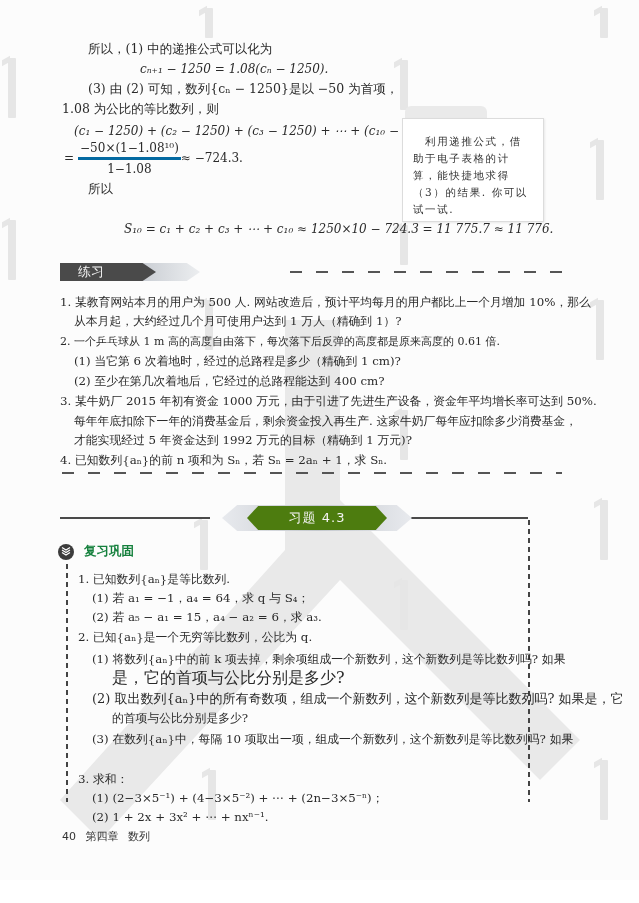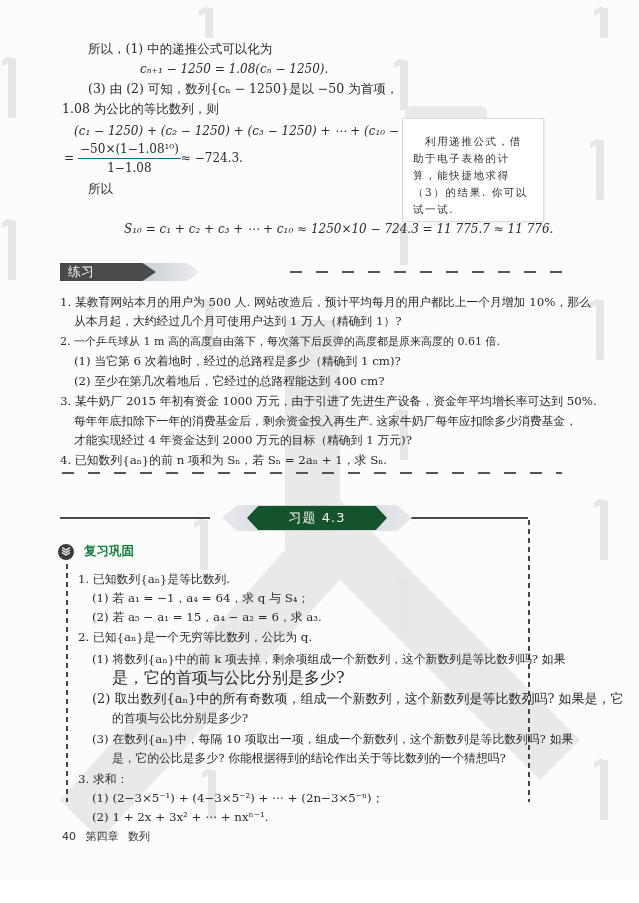--- a/index.html
+++ b/index.html
@@ -43,42 +43,42 @@
     position: absolute; left: 405px; top: 106px; width: 82px; height: 14px;
     background: #eaeaea; border-radius: 6px 6px 0 0;
   }
 
   
   .lianxi {
     position: absolute; left: 60px; top: 263px; height: 18px; width: 96px;
     background: #4a4a4a;
     clip-path: polygon(0 0, 86% 0, 100% 50%, 86% 100%, 0 100%);
     color: #f2f2f2; font-family: "DejaVu Sans", sans-serif; font-size: 13px;
-    line-height: 18px; padding-left: 8px;
+    line-height: 18px; padding-left: 18px;
   }
   .lianxi-fade {
     position: absolute; left: 140px; top: 263px; height: 18px; width: 60px;
     background: linear-gradient(90deg, #c9cdd3, #eceef0);
     clip-path: polygon(0 0, 78% 0, 100% 50%, 78% 100%, 0 100%);
   }
   .dash-line {
     position: absolute; height: 2px;
     background-image: repeating-linear-gradient(90deg, #555 0 12px, transparent 12px 26px);
   }
 
   
   .xiti-line { position: absolute; top: 517px; height: 2px; background: #4a4a4a; }
   .xiti-glow {
     position: absolute; left: 222px; top: 505px; width: 190px; height: 26px;
     background: linear-gradient(90deg, #e8eaee, #c5c9cf 50%, #e8eaee);
     clip-path: polygon(8% 0, 92% 0, 100% 50%, 92% 100%, 8% 100%, 0 50%);
   }
   .xiti {
     position: absolute; left: 247px; top: 506px; width: 140px; height: 24px;
-    background: #14532d;
+    background: #4d7c0f;
     clip-path: polygon(8% 0, 92% 0, 100% 50%, 92% 100%, 8% 100%, 0 50%);
     color: #f4f4f4; font-family: "DejaVu Sans", sans-serif; font-size: 13px;
     text-align: center; line-height: 24px; letter-spacing: 1px;
   }
   .vdash {
     position: absolute; width: 1.5px;
     background-image: repeating-linear-gradient(180deg, #444 0 5px, transparent 5px 9px);
   }
 
   .review-icon {
@@ -87,21 +87,21 @@
   }
   .review-title {
     position: absolute; left: 84px; top: 543px;
     font-family: "DejaVu Sans", sans-serif; font-weight: bold; font-size: 12.5px; color: #15803d;
   }
 
   .footer { position: absolute; left: 62px; top: 829px; font-family: "DejaVu Sans", sans-serif; font-size: 11px; color: #333; }
   .footer span { margin-right: 6px; }
 
   .frac { display: inline-block; vertical-align: middle; text-align: center; }
-  .frac .num { display: block; border-bottom: 1px solid #0369a1; padding: 0 2px; }
+  .frac .num { display: block; border-bottom: 3px solid #0369a1; padding: 0 2px; }
   .frac .den { display: block; }
 </style>
 </head>
 <body>
 
 <div class="page">
 
   <svg class="wm-A" viewBox="0 0 560 520">
     <polygon points="245,0 300,0 300,180 540,420 500,460 300,260 60,520 20,480 245,230" fill="#e9e9e9"></polygon>
   </svg>
@@ -144,21 +144,21 @@
   <div class="lianxi">练习</div>
   <div class="dash-line" style="left:290px;top:271px;width:272px;"></div>
 
   <div class="abs t" style="left:60px;top:293px;font-size:11.8px;">1. 某教育网站本月的用户为 500 人. 网站改造后，预计平均每月的用户都比上一个月增加 10%，那么</div>
   <div class="abs t" style="left:74px;top:312px;font-size:11.8px;">从本月起，大约经过几个月可使用户达到 1 万人（精确到 1）?</div>
   <div class="abs t" style="left:60px;top:333px;font-size:11px;">2. 一个乒乓球从 1 m 高的高度自由落下，每次落下后反弹的高度都是原来高度的 0.61 倍.</div>
   <div class="abs t" style="left:74px;top:352px;font-size:11.8px;">(1) 当它第 6 次着地时，经过的总路程是多少（精确到 1 cm)?</div>
   <div class="abs t" style="left:74px;top:372px;font-size:11.8px;">(2) 至少在第几次着地后，它经过的总路程能达到 400 cm?</div>
   <div class="abs t" style="left:60px;top:392px;font-size:11.8px;">3. 某牛奶厂 2015 年初有资金 1000 万元，由于引进了先进生产设备，资金年平均增长率可达到 50%.</div>
   <div class="abs t" style="left:74px;top:412px;font-size:11.8px;">每年年底扣除下一年的消费基金后，剩余资金投入再生产. 这家牛奶厂每年应扣除多少消费基金，</div>
-  <div class="abs t" style="left:74px;top:431px;font-size:11.8px;">才能实现经过 4 年资金达到 2000 万元的目标（精确到 1 万元)?</div>
+  <div class="abs t" style="left:74px;top:431px;font-size:11.8px;">才能实现经过 5 年资金达到 1992 万元的目标（精确到 1 万元)?</div>
   <div class="abs t" style="left:60px;top:451px;font-size:11.8px;">4. 已知数列{aₙ}的前 n 项和为 Sₙ，若 Sₙ = 2aₙ + 1，求 Sₙ.</div>
   <div class="dash-line" style="left:62px;top:472px;width:500px;"></div>
 
   <div class="xiti-line" style="left:60px;width:150px;"></div>
   <div class="xiti-line" style="left:380px;width:148px;"></div>
   <div class="xiti-glow"></div>
   <div class="xiti">习题 4.3</div>
 
   <div class="review-icon">
     <svg width="16" height="16" viewBox="0 0 16 16">
@@ -174,21 +174,20 @@
 
   <div class="abs t" style="left:78px;top:570px;font-size:11.8px;">1. 已知数列{aₙ}是等比数列.</div>
   <div class="abs t" style="left:92px;top:589px;font-size:11.8px;">(1) 若 a₁ = −1，a₄ = 64，求 q 与 S₄；</div>
   <div class="abs t" style="left:92px;top:608px;font-size:11.8px;">(2) 若 a₅ − a₁ = 15，a₄ − a₂ = 6，求 a₃.</div>
   <div class="abs t" style="left:78px;top:628px;font-size:11.8px;">2. 已知{aₙ}是一个无穷等比数列，公比为 q.</div>
   <div class="abs t" style="left:92px;top:650px;font-size:11.8px;">(1) 将数列{aₙ}中的前 k 项去掉，剩余项组成一个新数列，这个新数列是等比数列吗? 如果</div>
   <div class="abs t" style="left:112px;top:669px;font-size:16px;">是，它的首项与公比分别是多少?</div>
   <div class="abs t" style="left:92px;top:690px;font-size:13px;">(2) 取出数列{aₙ}中的所有奇数项，组成一个新数列，这个新数列是等比数列吗? 如果是，它</div>
   <div class="abs t" style="left:112px;top:709px;font-size:11.8px;">的首项与公比分别是多少?</div>
   <div class="abs t" style="left:92px;top:730px;font-size:11.8px;">(3) 在数列{aₙ}中，每隔 10 项取出一项，组成一个新数列，这个新数列是等比数列吗? 如果</div>
-  <div class="abs t" style="left:112px;top:749px;font-size:11.8px;">是，它的公比是多少? 你能根据得到的结论作出关于等比数列的一个猜想吗?</div>
   <div class="abs t" style="left:78px;top:770px;font-size:11.8px;">3. 求和：</div>
   <div class="abs t" style="left:92px;top:789px;font-size:11.8px;">(1) (2−3×5⁻¹) + (4−3×5⁻²) + ⋯ + (2n−3×5⁻ⁿ)；</div>
   <div class="abs t" style="left:92px;top:808px;font-size:11.8px;">(2) 1 + 2x + 3x² + ⋯ + nxⁿ⁻¹.</div>
 
   <div class="footer">
     <span>40</span>
     <span>第四章</span>
     <span>数列</span>
   </div>
 </div>

